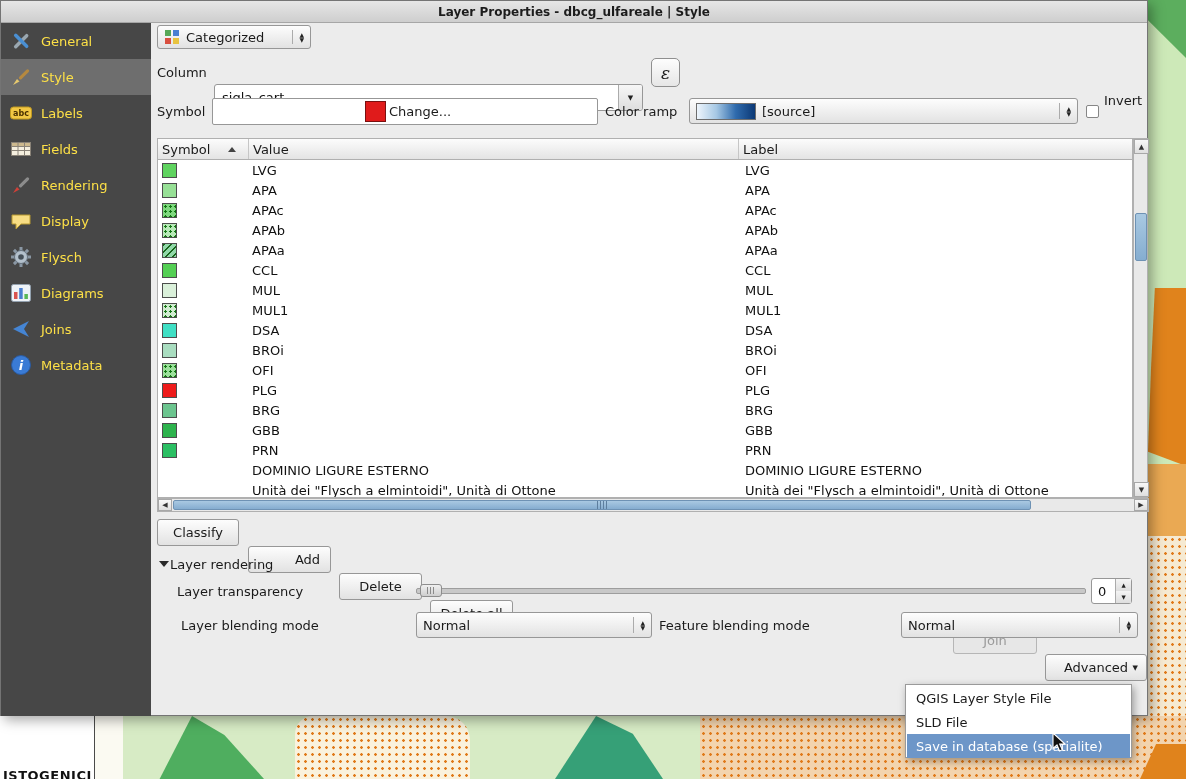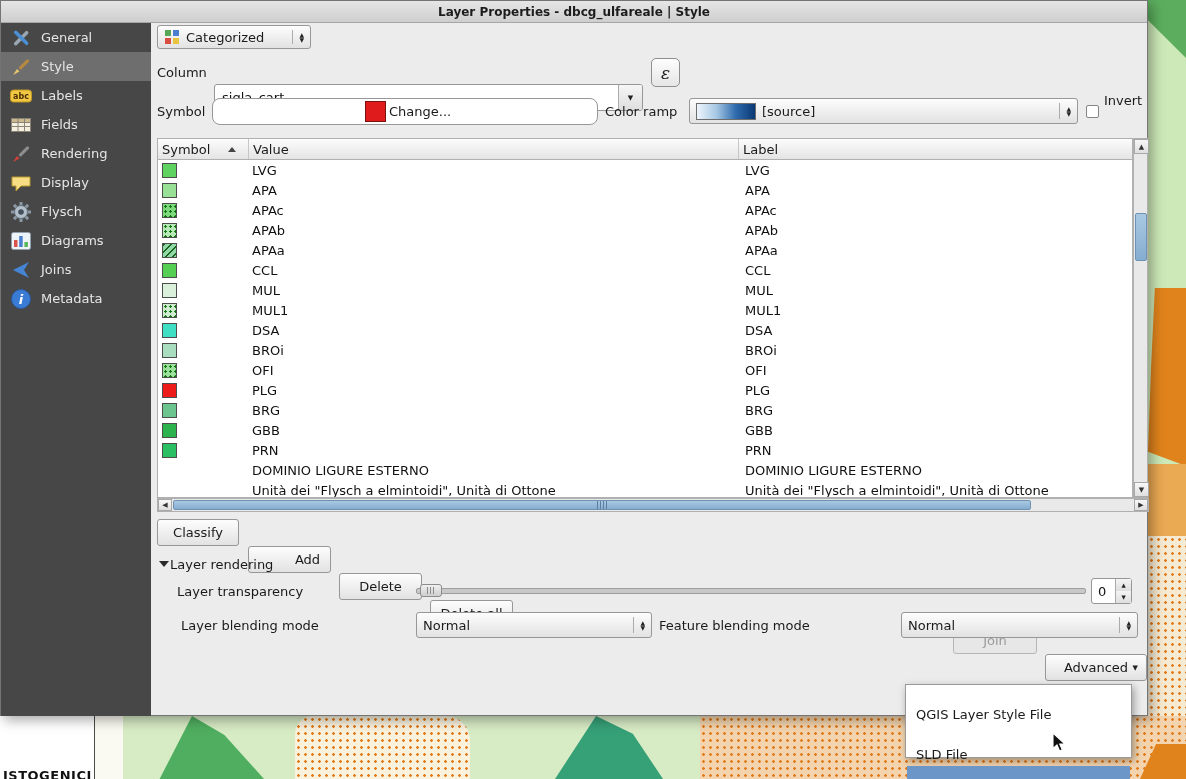--- a/index.html
+++ b/index.html
@@ -13,21 +13,21 @@
   .dots { background-image:radial-gradient(circle,#e07a1a 1.2px,transparent 1.5px); background-size:7px 7px; }
 
   .legend-panel { position:absolute; left:0; top:716px; width:95px; height:63px; background:#ffffff; border-right:1px solid #4a4a4a; box-sizing:border-box; }
   .legend-text { position:absolute; left:3px; bottom:-4px; font-size:13px; font-weight:bold; color:#111; letter-spacing:.5px; }
 
   
   .dlg { position:absolute; left:0; top:0; width:1148px; height:716px; background:#ececec; border:1px solid #747474; box-sizing:border-box; box-shadow:4px 4px 12px rgba(0,0,0,.35); }
   .titlebar { position:absolute; left:0; top:0; width:100%; height:22px; background:linear-gradient(#e6e6e6,#cecece); border-bottom:1px solid #a6a6a6; display:flex; align-items:center; justify-content:center; font-size:12px; font-weight:bold; color:#1c1c1c; box-sizing:border-box;text-align:center; }
 
   .sidebar { position:absolute; left:0; top:22px; width:150px; height:693px; background:#474747; }
-  .side-item { height:29px; display:flex; align-items:center; gap:9px; padding-left:9px; color:#e5e5e5; font-size:13px; }
+  .side-item { height:36px; display:flex; align-items:center; gap:9px; padding-left:9px; color:#fde047; font-size:13px; }
   .side-item.sel { background:#6e6e6e; }
   .sicon { width:22px; height:22px; flex:0 0 22px; }
 
   .lbl { display:flex; align-items:center; font-size:13px; color:#1a1a1a; }
 
   .btn { display:flex; align-items:center; justify-content:center; font-size:13px; color:#1a1a1a;
          background:linear-gradient(#fdfdfd,#e2e2e2); border:1px solid #979797; border-radius:3px; position:relative; }
   .btn.dis { color:#9b9b9b; background:#e7e7e7; border-color:#b6b6b6; }
   .darr { font-size:7px; color:#222; }
   .btn .darr.right { position:absolute; right:8px; top:50%; transform:translateY(-50%); }
@@ -72,21 +72,21 @@
   .grip-v { width:8px; height:7px; background:repeating-linear-gradient(90deg,#8a8a8a 0 1px,transparent 1px 3px); }
   .spin { background:#fff; border:1px solid #979797; border-radius:3px; display:flex; }
   .spin .val { flex:1; display:flex; align-items:center; padding-left:6px; font-size:13px; color:#111; }
   .spin .btns { width:15px; display:flex; flex-direction:column; border-left:1px solid #ababab; }
   .spin .btns div { flex:1; display:flex; align-items:center; justify-content:center; font-size:5.5px; color:#222; background:linear-gradient(#f4f4f4,#dedede); }
 
   .tri-down { width:0; height:0; border-left:5px solid transparent; border-right:5px solid transparent; border-top:6px solid #2a2a2a; }
 
   
   .menu { position:absolute; background:#fff; border:1px solid #9a9a9a; box-shadow:2px 3px 8px rgba(0,0,0,.35); padding:1px; box-sizing:border-box; }
-  .menu-item { height:24px; display:flex; align-items:center; padding:16px 10px 0 9px; font-size:13px; color:#1a1a1a;text-align:center; }
+  .menu-item { height:24px; display:flex; align-items:center; padding:0 10px 0 9px; font-size:13px; color:#1a1a1a;text-align:center; }
   .menu-item.hl { color:#ffffff; }
 
   .ramp-chip { width:58px; height:15px; border:1px solid #6d6d6d; background:linear-gradient(to right,#eef5fc,#a6c8e4,#2f6bad,#0b3875); }
   .sym-red { width:19px; height:19px; border:1px solid #7a1010; }
 </style>
 </head>
 <body>
 
 <div id="stage">
 
@@ -222,21 +222,21 @@
       <span class="txt">sigla_cart</span>
       <span class="dbtn">
           <span class="darr">▼</span>
         </span>
     </div>
     <div class="exprbtn abs" style="left:650px;top:57px;width:29px;height:29px;">
       <span>ε</span>
     </div>
 
     <div class="lbl abs" style="left:156px;top:97px;height:27px;">Symbol</div>
-    <div class="abs" style="left:211px;top:97px;width:386px;height:27px;background:#ffffff;border:1px solid #979797;border-radius:8px;display:flex;align-items:center;">
+    <div class="abs" style="left:211px;top:97px;width:386px;height:27px;background:#ffffff;border:1px solid #979797;border-radius:2px;display:flex;align-items:center;">
       <span class="sym-red" style="margin-left: 152px; background-color: rgb(224, 27, 27);"></span>
       <span style="font-size:13px;color:#1a1a1a;margin-left:3px;">Change...</span>
     </div>
     <div class="lbl abs" style="left:604px;top:97px;height:27px;">Color ramp</div>
     <div class="combo abs" style="left:688px;top:97px;width:389px;height:26px;">
       <span class="ramp-chip"></span>
       <span>[source]</span>
       <span class="spring"></span>
       <span class="vsep"></span>
       <span class="updn">

